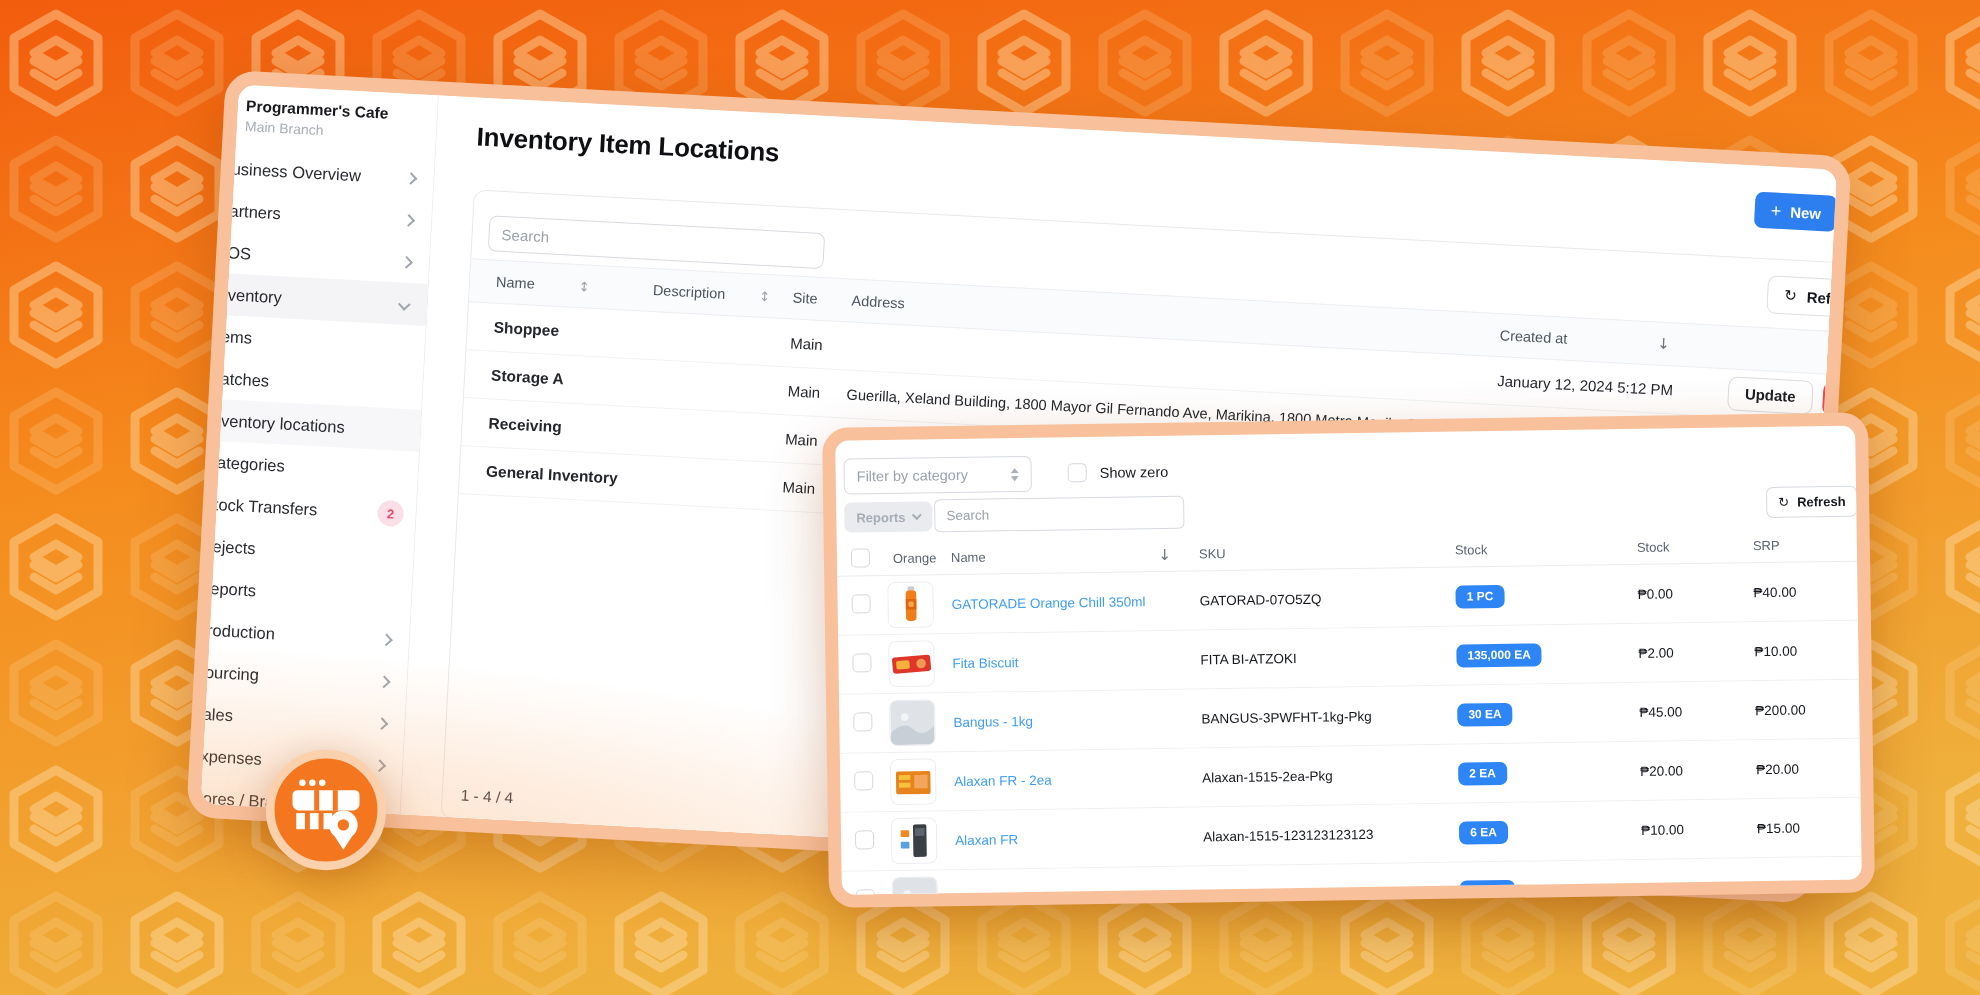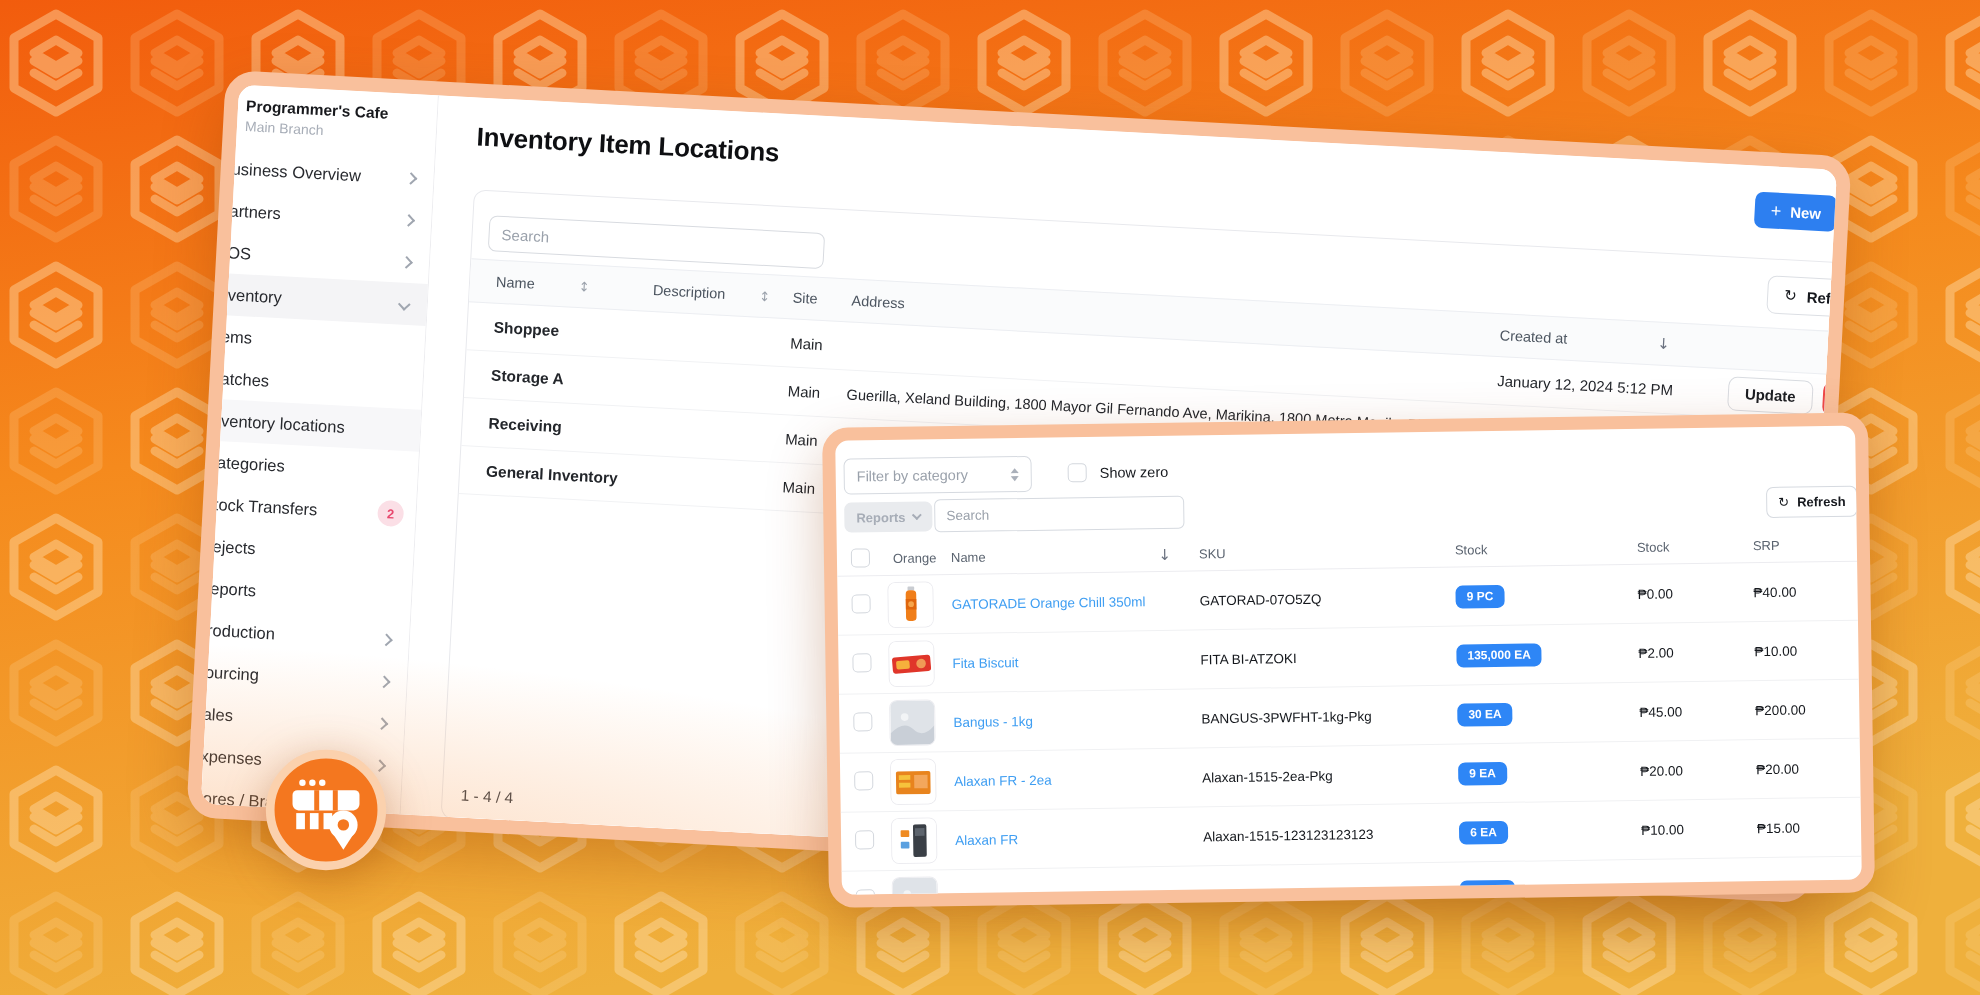--- a/index.html
+++ b/index.html
@@ -368,21 +368,21 @@
             <rect width="46" height="46" fill="#fff"></rect>
             <rect x="20" y="4" width="7" height="4" rx="1" fill="#c9ccd1"></rect>
             <rect x="18" y="8" width="11" height="32" rx="4" fill="#f07e19"></rect>
             <rect x="18" y="17" width="11" height="11" fill="#e0660d"></rect>
             <circle cx="23.5" cy="22.5" r="3" fill="#f6a54b"></circle>
           </svg>
               </div>
             </div>
         <div class="pname">GATORADE Orange Chill 350ml</div>
         <div class="sku">GATORAD-07O5ZQ</div>
-        <div><span class="stockbadge">9 PC</span></div>
+        <div><span class="stockbadge">1 PC</span></div>
         <div class="money">₱0.00</div>
         <div class="money">₱40.00</div>
       </div>
 
       <div class="w2-row">
         <div class="cbcell"><span class="checkbox"></span></div>
         <div>
               <div class="thumb">
           <svg width="46" height="46" viewBox="0 0 46 46">
             <rect width="46" height="46" fill="#fff"></rect>
@@ -425,21 +425,21 @@
             <rect width="46" height="46" fill="#fff"></rect>
             <rect x="5" y="12" width="36" height="24" rx="2" fill="#e8841e"></rect>
             <rect x="8" y="16" width="12" height="5" fill="#f6c23c"></rect>
             <rect x="8" y="24" width="12" height="5" fill="#f6c23c"></rect>
             <rect x="24" y="16" width="14" height="14" fill="#f3a75c"></rect>
           </svg>
               </div>
             </div>
         <div class="pname">Alaxan FR - 2ea</div>
         <div class="sku">Alaxan-1515-2ea-Pkg</div>
-        <div><span class="stockbadge">9 EA</span></div>
+        <div><span class="stockbadge">2 EA</span></div>
         <div class="money">₱20.00</div>
         <div class="money">₱20.00</div>
       </div>
 
       <div class="w2-row">
         <div class="cbcell"><span class="checkbox"></span></div>
         <div>
               <div class="thumb">
           <svg width="46" height="46" viewBox="0 0 46 46">
             <rect width="46" height="46" fill="#fff"></rect>

